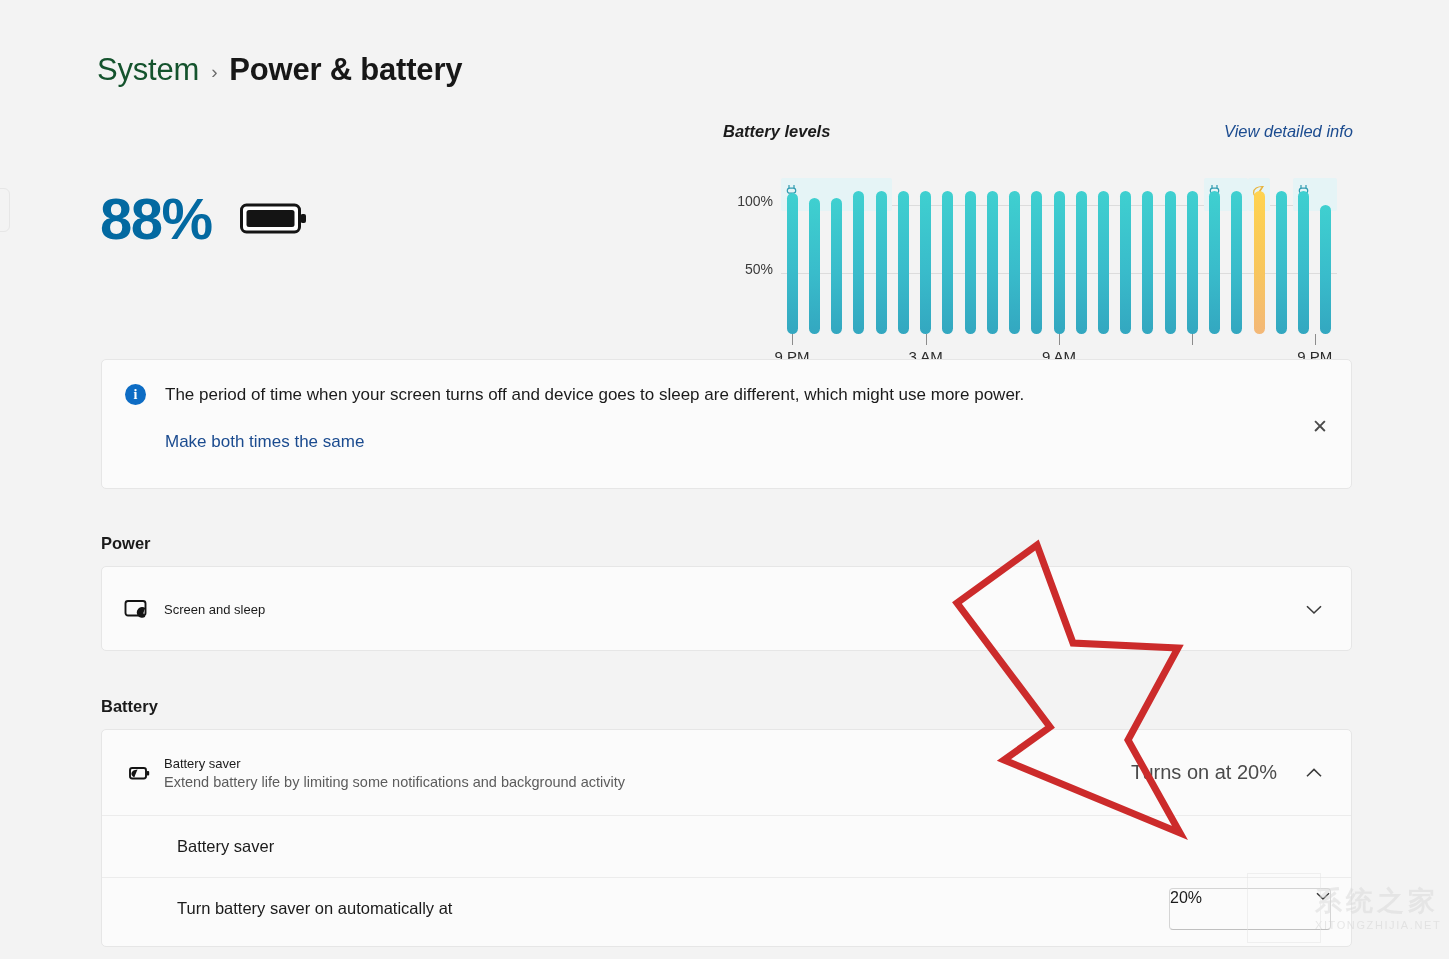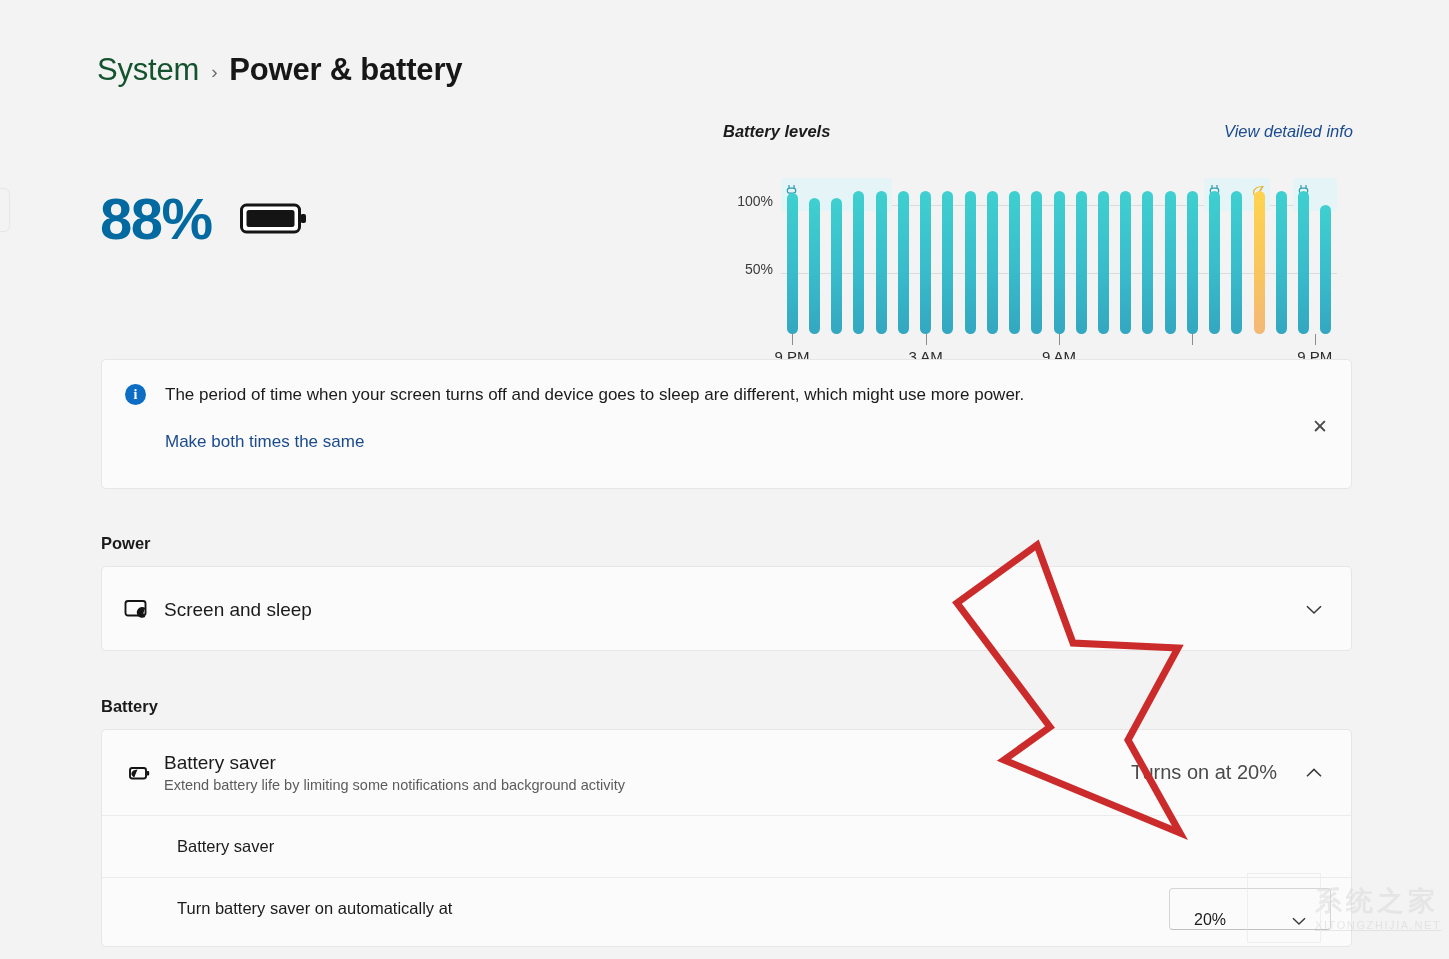--- a/index.html
+++ b/index.html
@@ -137,21 +137,21 @@
   .card-batsaver{ top:729px; height:218px; }
 
   .row{
     position:relative; display:flex; align-items:center;
     padding:0 20px 0 22px; height:85px;
   }
   .row-icon{
     width:40px; min-width:40px; display:flex; align-items:center;
     justify-content:flex-start; color:#1b1b1b;
   }
-  .row-title{ font-size:19px; color:#1b1b1b; }
+  .row-title{ font-size:13px; color:#1b1b1b; }
   .row-sub{ font-size:14.5px; color:#5c5c5c; margin-top:3px; }
   .row-texts{ display:flex; flex-direction:column; justify-content:center; }
   .row-right{
     margin-left:auto; display:flex; align-items:center; gap:20px;
   }
   .chev{
     width:34px; height:34px; display:flex; align-items:center;
     justify-content:center; color:#3b3b3b; font-size:15px; cursor:pointer;
     border-radius:4px;
   }
@@ -171,21 +171,21 @@
     border-radius:4px; padding:9px 22px;
     font-size:16px; font-family:"Liberation Sans", sans-serif;
     color:#1b1b1b; cursor:pointer; min-width:162px; text-align:center;
   }
 
   .select{
     margin-left:auto; position:relative;
     background:#fbfbfb; border:1px solid #d5d5d5;
     border-bottom-color:#c0c0c0;
     border-radius:4px; width:162px; height:42px;
-    display:flex; align-items:flex-end; padding:0 24px;
+    display:flex; align-items:flex-start; padding:0 0;
     font-size:16px; color:#1b1b1b; cursor:pointer;
   }
   .select .sel-chev{ margin-left:auto; font-size:13px; color:#3b3b3b; }
 
   
   .annot{
     position:absolute; left:0; top:0; width:1449px; height:959px;
     pointer-events:none;
   }
 
@@ -197,21 +197,20 @@
   }
   .wm-cn{
     position:absolute; left:48px; top:12px;
     font-size:27px; color:#d8d8d8; letter-spacing:4px;
     font-family:"DejaVu Sans", sans-serif; font-weight:700;
   }
   .wm-en{
     position:absolute; left:48px; top:48px;
     font-size:11px; color:#d2d2d2; letter-spacing:1.6px;
     font-family:"Liberation Sans", sans-serif;
-    text-decoration:underline;
   }
   .wm-box{
     position:absolute; left:-20px; top:2px;
     width:74px; height:70px; border:1px solid #e4e4e4;
   }
 </style>
 </head>
 <body>
 
 <div class="edge-sliver"></div>

